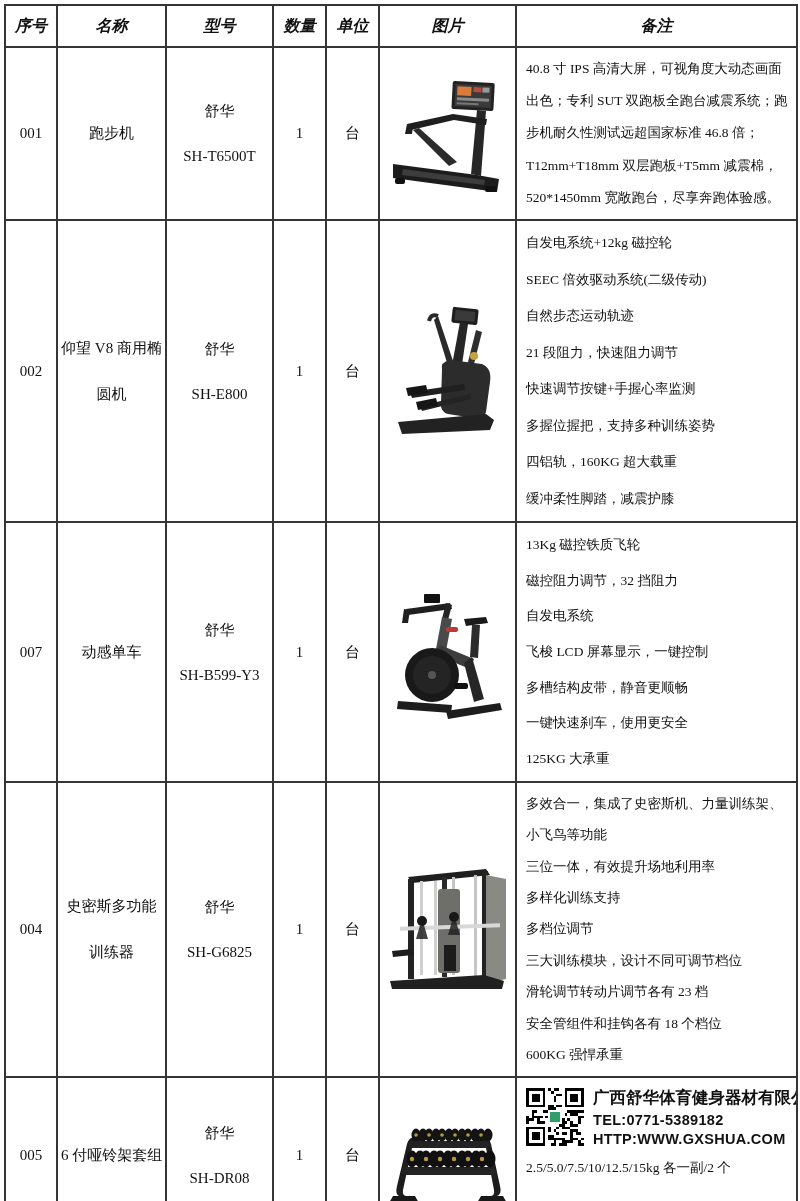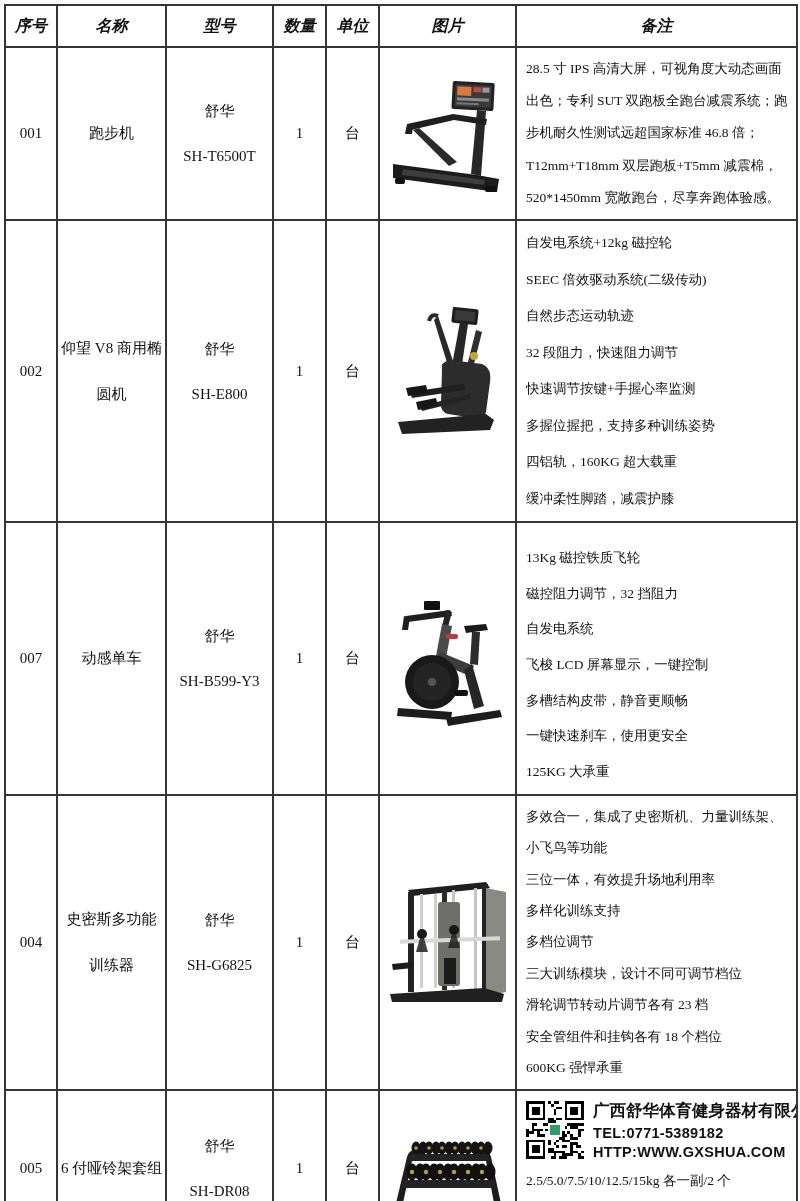--- a/index.html
+++ b/index.html
@@ -15,21 +15,21 @@
   td.c{text-align:center;font-size:15px;}
   .stack{display:flex;flex-direction:column;align-items:center;justify-content:center;gap:27px;}
   .stack div{white-space:nowrap;}
   td.img{text-align:center;background:#fff;}
   td.img svg{display:block;margin:0 auto;}
   .remarks{display:flex;flex-direction:column;justify-content:space-around;
            box-sizing:border-box;padding:4px 6px 4px 9px;}
   .remark-line{white-space:nowrap;font-size:13.5px;}
   tbody tr:nth-child(1){height:173px;} tbody tr:nth-child(1) .remarks{height:169px;}
   tbody tr:nth-child(2){height:268px;} tbody tr:nth-child(2) .remarks{height:300px;}
-  tbody tr:nth-child(3){height:227px;} tbody tr:nth-child(3) .remarks{height:258px;margin-top:13px;}
+  tbody tr:nth-child(3){height:227px;} tbody tr:nth-child(3) .remarks{height:258px;}
   tbody tr:nth-child(4){height:295px;} tbody tr:nth-child(4) .remarks{height:291px;}
   tbody tr:nth-child(5){height:157px;} tbody tr:nth-child(5) .remarks{height:153px;}
   .remarks.with-contact{justify-content:flex-start;gap:12px;padding-top:8px;}
   .contact{display:flex;align-items:center;gap:9px;}
   .qr{width:58px;height:58px;flex:0 0 58px;}
   .clines{display:flex;flex-direction:column;gap:3px;
           font-family:"Liberation Sans","DejaVu Sans",sans-serif;font-weight:bold;}
   .company{font-size:16.5px;white-space:nowrap;}
   .tel,.web{font-size:14.5px;white-space:nowrap;letter-spacing:.3px;}
 </style>
@@ -93,21 +93,21 @@
     <path d="M4 96 L88 107 L110 111 L108 124 L4 110 Z" fill="#1c1c1c"></path>
     <path d="M14 101 L96 112 L95 117 L13 107 Z" fill="#3d3d3d"></path>
     <rect x="6" y="110" width="10" height="6" rx="2" fill="#111"></rect>
     <rect x="96" y="118" width="12" height="6" rx="2" fill="#111"></rect>
   </svg>
             </div>
           </td>
     <td>
       <div class="remarks">
 
-      <div class="remark-line">28.5 寸 IPS 高清大屏，可视角度大动态画面</div>
+      <div class="remark-line">40.8 寸 IPS 高清大屏，可视角度大动态画面</div>
               <div class="remark-line">出色；专利 SUT 双跑板全跑台减震系统；跑</div>
               <div class="remark-line">步机耐久性测试远超国家标准 46.8 倍；</div>
               <div class="remark-line">T12mm+T18mm 双层跑板+T5mm 减震棉，</div>
               <div class="remark-line">520*1450mm 宽敞跑台，尽享奔跑体验感。</div>
             </div>
     </td>
   </tr>
         <tr class="data-row">
     <td class="c">002</td>
     <td class="c">
@@ -144,21 +144,21 @@
     <path d="M8 126 L96 118 L104 124 L100 134 L12 138 Z" fill="#222"></path>
   </svg>
             </div>
           </td>
     <td>
       <div class="remarks">
 
       <div class="remark-line">自发电系统+12kg 磁控轮</div>
               <div class="remark-line">SEEC 倍效驱动系统(二级传动)</div>
               <div class="remark-line">自然步态运动轨迹</div>
-              <div class="remark-line">32 段阻力，快速阻力调节</div>
+              <div class="remark-line">21 段阻力，快速阻力调节</div>
               <div class="remark-line">快速调节按键+手握心率监测</div>
               <div class="remark-line">多握位握把，支持多种训练姿势</div>
               <div class="remark-line">四铝轨，160KG 超大载重</div>
               <div class="remark-line">缓冲柔性脚踏，减震护膝</div>
             </div>
     </td>
   </tr>
         <tr class="data-row">
     <td class="c">007</td>
     <td class="c">

